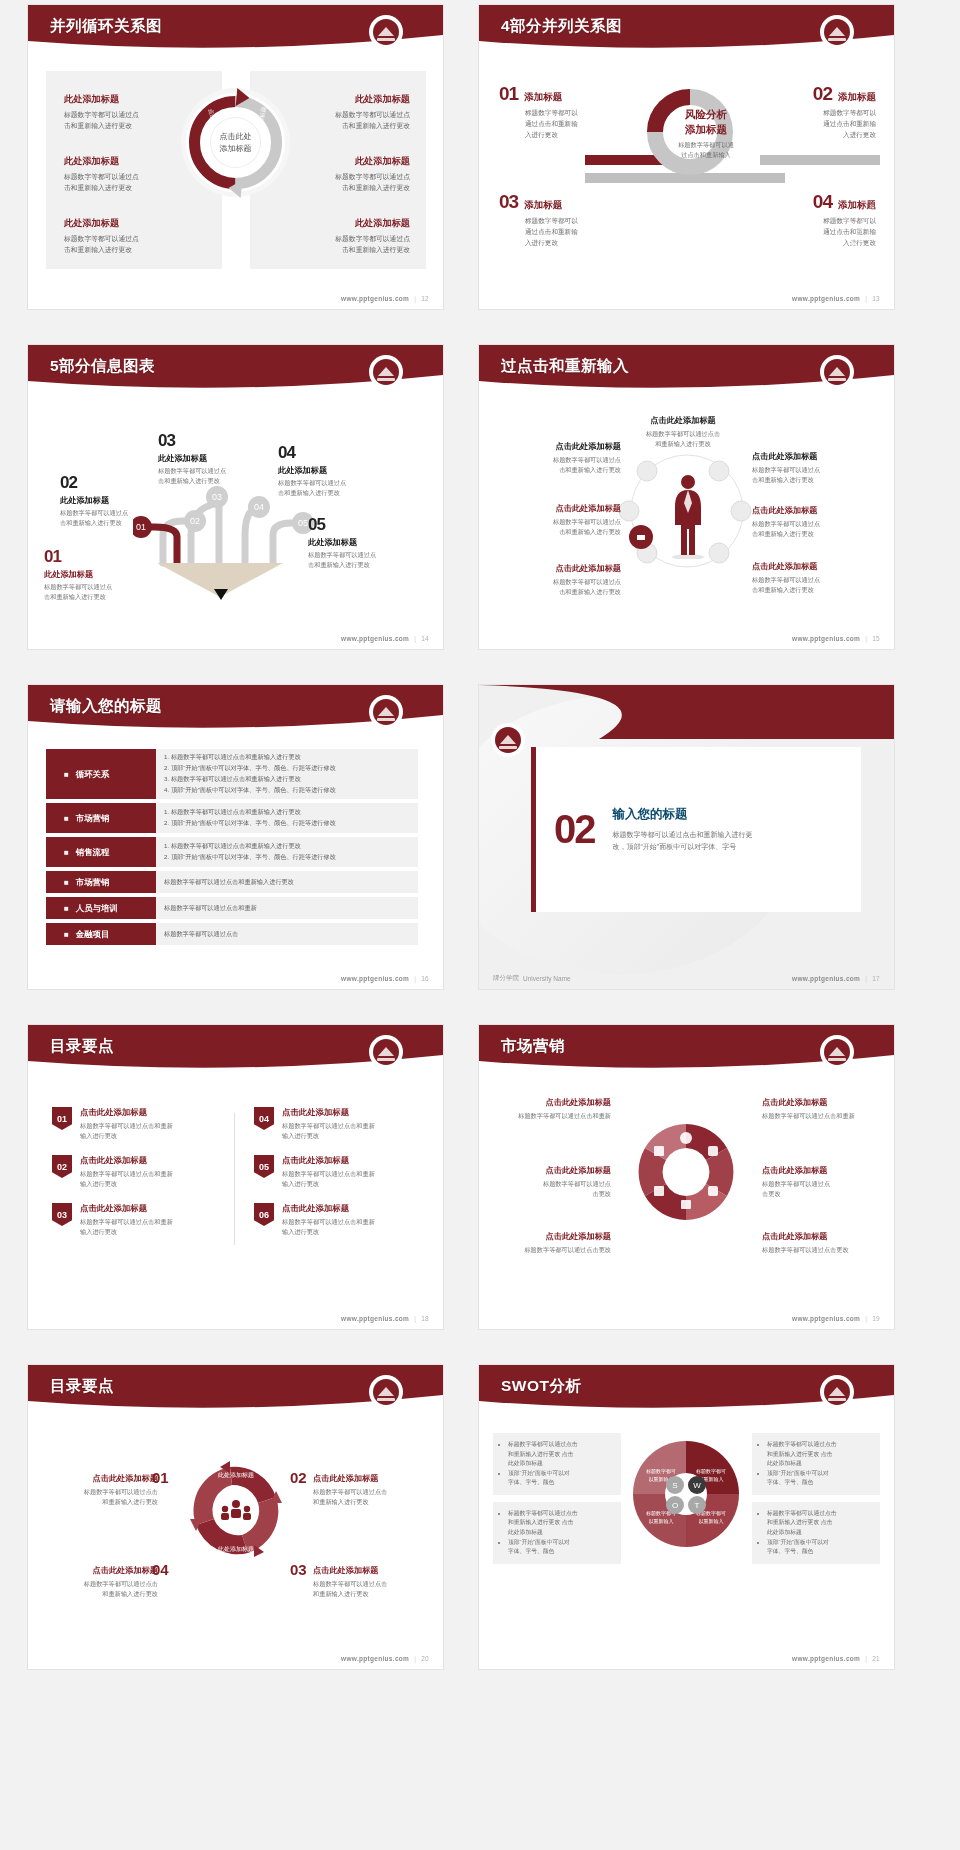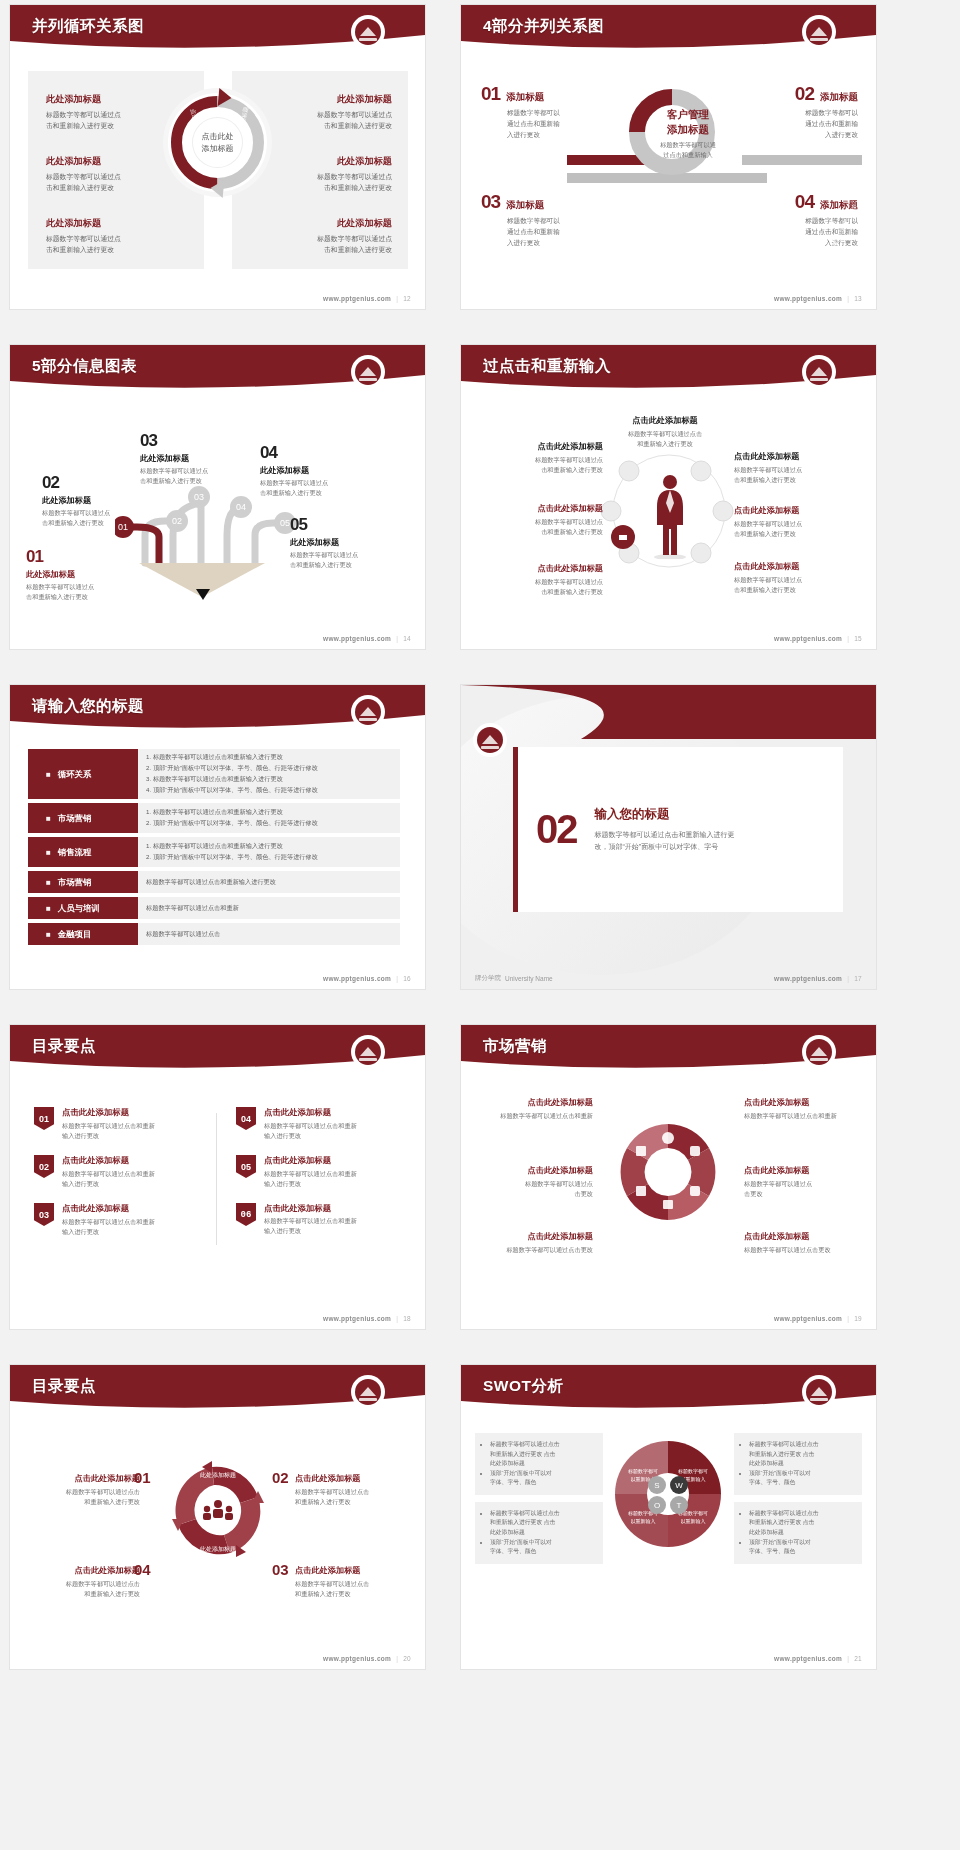--- a/index.html
+++ b/index.html
@@ -8,21 +8,21 @@
     background:#ffffff;
     font-family:"Liberation Sans","DejaVu Sans",sans-serif;
   }
   .sheet{ width:960px; height:1850px; position:relative; background:#f2f2f2; }
   .grid{
     display:grid;
     grid-template-columns:415px 415px;
     grid-template-rows:repeat(5, 304px);
     column-gap:10px;
     row-gap:15px;
-    padding:5px 60px 0 10px;
+    padding:5px 60px 0 28px;
     gap:36px;
   }
   
   .slide{
     position:relative; width:415px; height:304px;
     background:#ffffff; overflow:hidden;
     box-shadow:0 0 0 1px #e3e3e3;
   }
   .band{
     position:absolute; left:0; top:0; width:100%; height:46px;
@@ -220,37 +220,37 @@
     position:absolute; left:-40px; top:10px; width:360px; height:280px;
     border-radius:50%; background:linear-gradient(135deg,#fbfbfb,#e9e9e9);
     opacity:.85;
   }
   .s17 .card{
     position:absolute; left:52px; top:62px; width:330px; height:165px;
     background:#fff; border-left:5px solid #7e1d23;
     display:flex; align-items:center; padding:0 18px; gap:18px;
   }
   .s17 .big{ font-size:40px; font-weight:bold; color:#7e1d23; letter-spacing:-2px;}
-  .s17 .txt h3{ font-size:12.5px; color:#7f1d1d; font-weight:bold; margin-bottom:6px;}
+  .s17 .txt h3{ font-size:12.5px; color:#0c4a6e; font-weight:bold; margin-bottom:6px;}
   .s17 .txt p{ font-size:7px; color:#6f6f6f; line-height:1.75;}
 
   
   .s18 .e{ position:absolute; width:170px; display:flex; gap:8px; }
   .s18 .bg{
     width:20px; height:23px; background:#7e1d23; color:#fff; flex:0 0 20px;
     font-size:9px; font-weight:bold;
     display:flex; align-items:center; justify-content:center;
     -webkit-clip-path:polygon(0 0,100% 0,100% 75%,50% 100%,0 75%);
     clip-path:polygon(0 0,100% 0,100% 75%,50% 100%,0 75%);
   }
   .s18 .e h4{ font-size:8.4px; color:#7e1d23; font-weight:bold; margin-bottom:3px;}
   .s18 .e p{ font-size:6.2px; color:#6f6f6f; line-height:1.6;}
   .s18 .div{ position:absolute; left:206px; top:88px; width:1px; height:132px; background:#e0e0e0;}
   .s18 .c1{ left:24px; top:82px;} .s18 .c2{ left:24px; top:130px;} .s18 .c3{ left:24px; top:178px;}
-  .s18 .c4{ left:226px; top:82px;} .s18 .c5{ left:226px; top:130px;} .s18 .c6{ left:226px; top:178px;font-family:Liberation Mono, monospace;}
+  .s18 .c4{ left:226px; top:82px;} .s18 .c5{ left:226px; top:130px;} .s18 .c6{ left:226px; top:178px;}
 
   
   .s19 .t{ position:absolute; width:120px; }
   .s19 .t h4{ font-size:8.2px; font-weight:bold; color:#7e1d23; margin-bottom:3px;}
   .s19 .t p{ font-size:6.2px; color:#6f6f6f; line-height:1.6;}
   .s19 .l{ text-align:right; left:12px;} .s19 .r{ text-align:left; right:12px;}
   .s19 .r1{ top:72px;} .s19 .r2{ top:140px;} .s19 .r3{ top:206px;}
   .s19 .pinw{ position:absolute; left:148px; top:82px; width:118px; height:130px;}
 
   
@@ -338,21 +338,21 @@
           <i></i>
         </div>
 
     <div class="barR"></div>
     <div class="barG"></div>
     <div class="barG2"></div>
 
     <div class="donut">
       <div class="redq"></div>
       <div class="ctr">
-        <h3><span>客户管理</span><br><span>添加标题</span></h3>
+        <h3><span>风险分析</span><br><span>添加标题</span></h3>
         <p><span>标题数字等都可以通</span><br><span>过点击和重新输入</span></p>
       </div>
       <div class="ringlab rl1">01 请输入您的题文字内容</div>
       <div class="ringlab rl2">02 请输入您的题文字内容</div>
       <div class="ringlab rl3">03 请输入您的题文字内容</div>
       <div class="ringlab rl4">04 请输入您的题文字内容</div>
     </div>
 
     <div class="q q1">
       <div class="hd">

